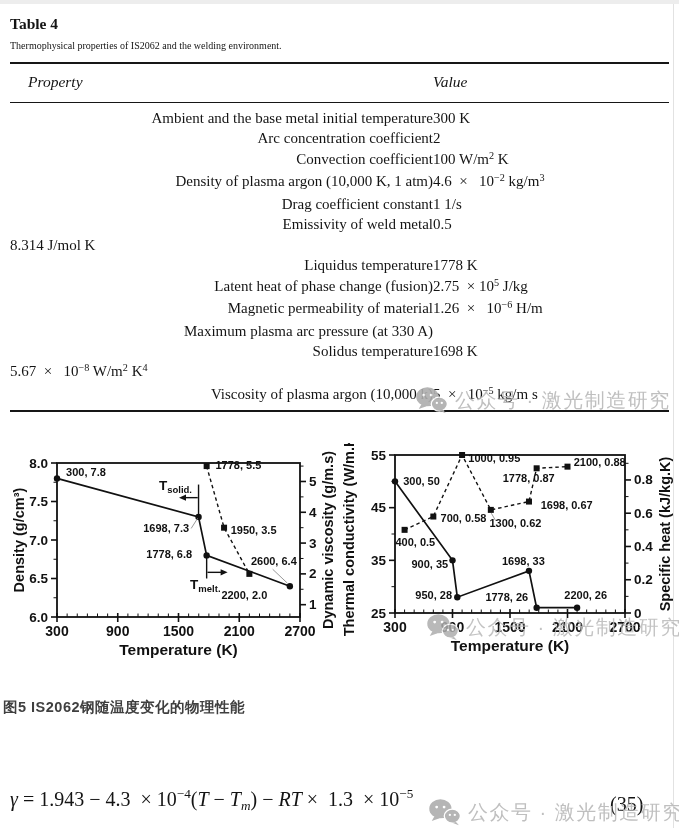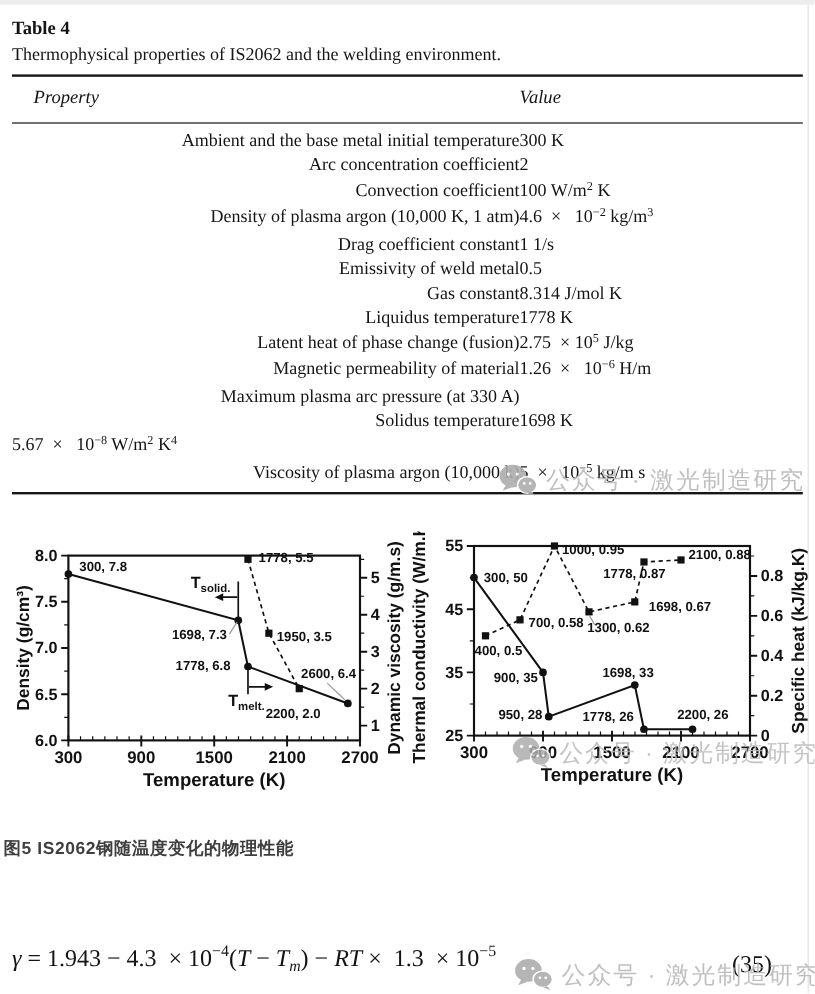--- a/index.html
+++ b/index.html
@@ -4,21 +4,21 @@
 <style>
   html,body{margin:0;padding:0;background:#fff;}
   .page{position:relative;width:679px;height:828px;background:#fff;overflow:hidden;
         font-family:"Liberation Serif","DejaVu Serif",serif;color:#141414;}
   .top-strip{position:absolute;top:0;left:0;width:100%;height:4px;background:#ededed;}
   .right-edge{position:absolute;top:4px;left:673px;width:1px;height:824px;background:#e2e2e2;}
 
   
   .table-block{position:absolute;left:10px;top:8px;width:659px;}
   .table-label{font-weight:bold;font-size:15.5px;line-height:20px;padding-top:6px;}
-  .table-caption{font-size:15px;line-height:20px;margin-top:2px;}
+  .table-caption{font-size:10px;line-height:20px;margin-top:2px;}
   .rule-top{border-top:2px solid #161616;margin-top:6px;}
   .rule-mid{border-top:1.6px solid #161616;}
   .rule-bot{border-top:2px solid #161616;}
   .thead{display:grid;grid-template-columns:423px auto;font-style:italic;font-size:15.5px;
          padding:9px 0 11px 0;}
   .thead .c1{padding-left:18px;}
   .tbody{padding:5px 0 4px 0;}
   .trow{display:grid;grid-template-columns:423px auto;font-size:15px;line-height:20.45px;}
   .tprop{padding-left:18px;white-space:nowrap;text-align:right;}
   .tval{white-space:pre-wrap;}
@@ -82,21 +82,20 @@
         </div>
         <div class="trow">
           <div class="tprop">Drag coefficient constant</div>
           <div class="tval">1 1/s</div>
         </div>
         <div class="trow">
           <div class="tprop">Emissivity of weld metal</div>
           <div class="tval">0.5</div>
         </div>
         <div class="trow">
-          <div class="tprop">Gas constant</div>
           <div class="tval">8.314 J/mol K</div>
         </div>
         <div class="trow">
           <div class="tprop">Liquidus temperature</div>
           <div class="tval">1778 K</div>
         </div>
         <div class="trow">
           <div class="tprop">Latent heat of phase change (fusion)</div>
           <div class="tval"><span>2.75  × 10</span><span class="sup">5</span><span> J/kg</span></div>
         </div>

